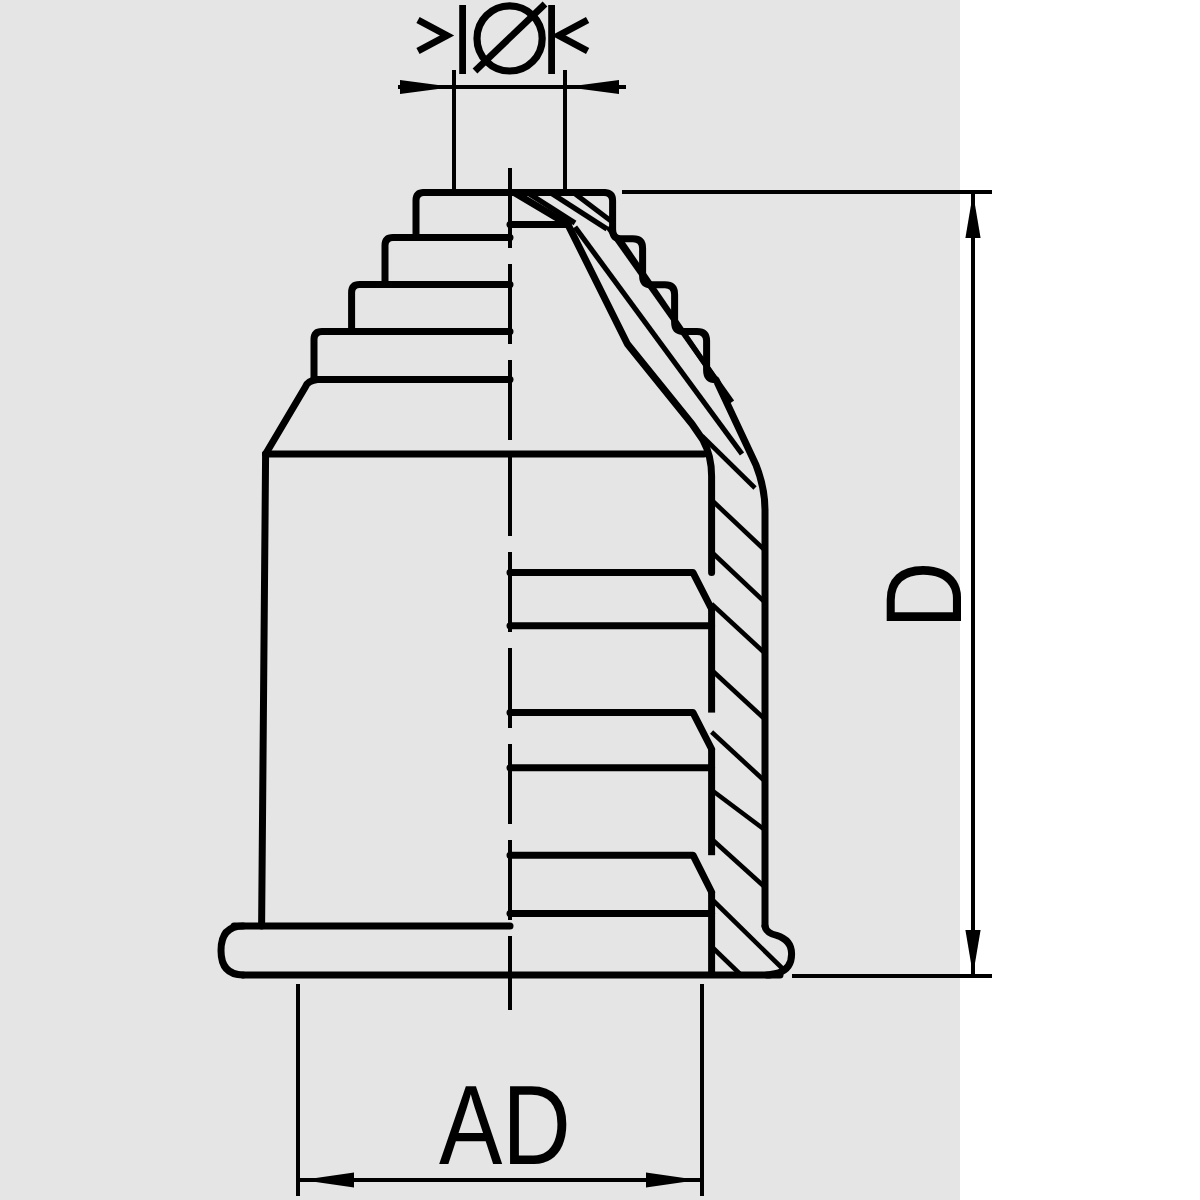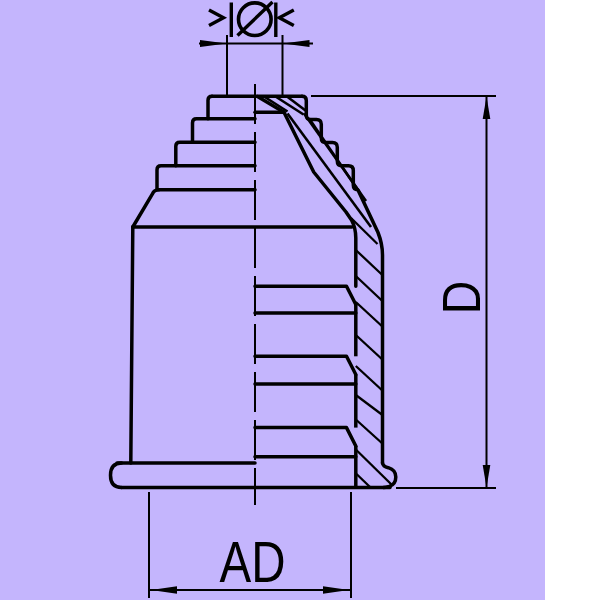--- a/index.html
+++ b/index.html
@@ -1,16 +1,16 @@
 <!DOCTYPE html>
 <html><head>
 <meta charset="utf-8">
 <style>
   html,body{margin:0;padding:0;background:#fff;}
-  #page{width:545px;height:600px;position:relative;background:#c4b5fd;}
+  #page{width:480px;height:600px;position:relative;background:#e5e5e5;}
   svg{position:absolute;top:0;left:0;}
   text{font-family:"Liberation Sans", sans-serif;fill:#000;}
 </style>
 </head>
 <body>
 <div id="page">
 <svg width="600" height="600" viewBox="0 0 600 600">
 <g fill="none" stroke="#000" stroke-width="3.5" stroke-linecap="round" stroke-linejoin="round">
 
 <path d="M212,96.3 L302,96.3"></path>

